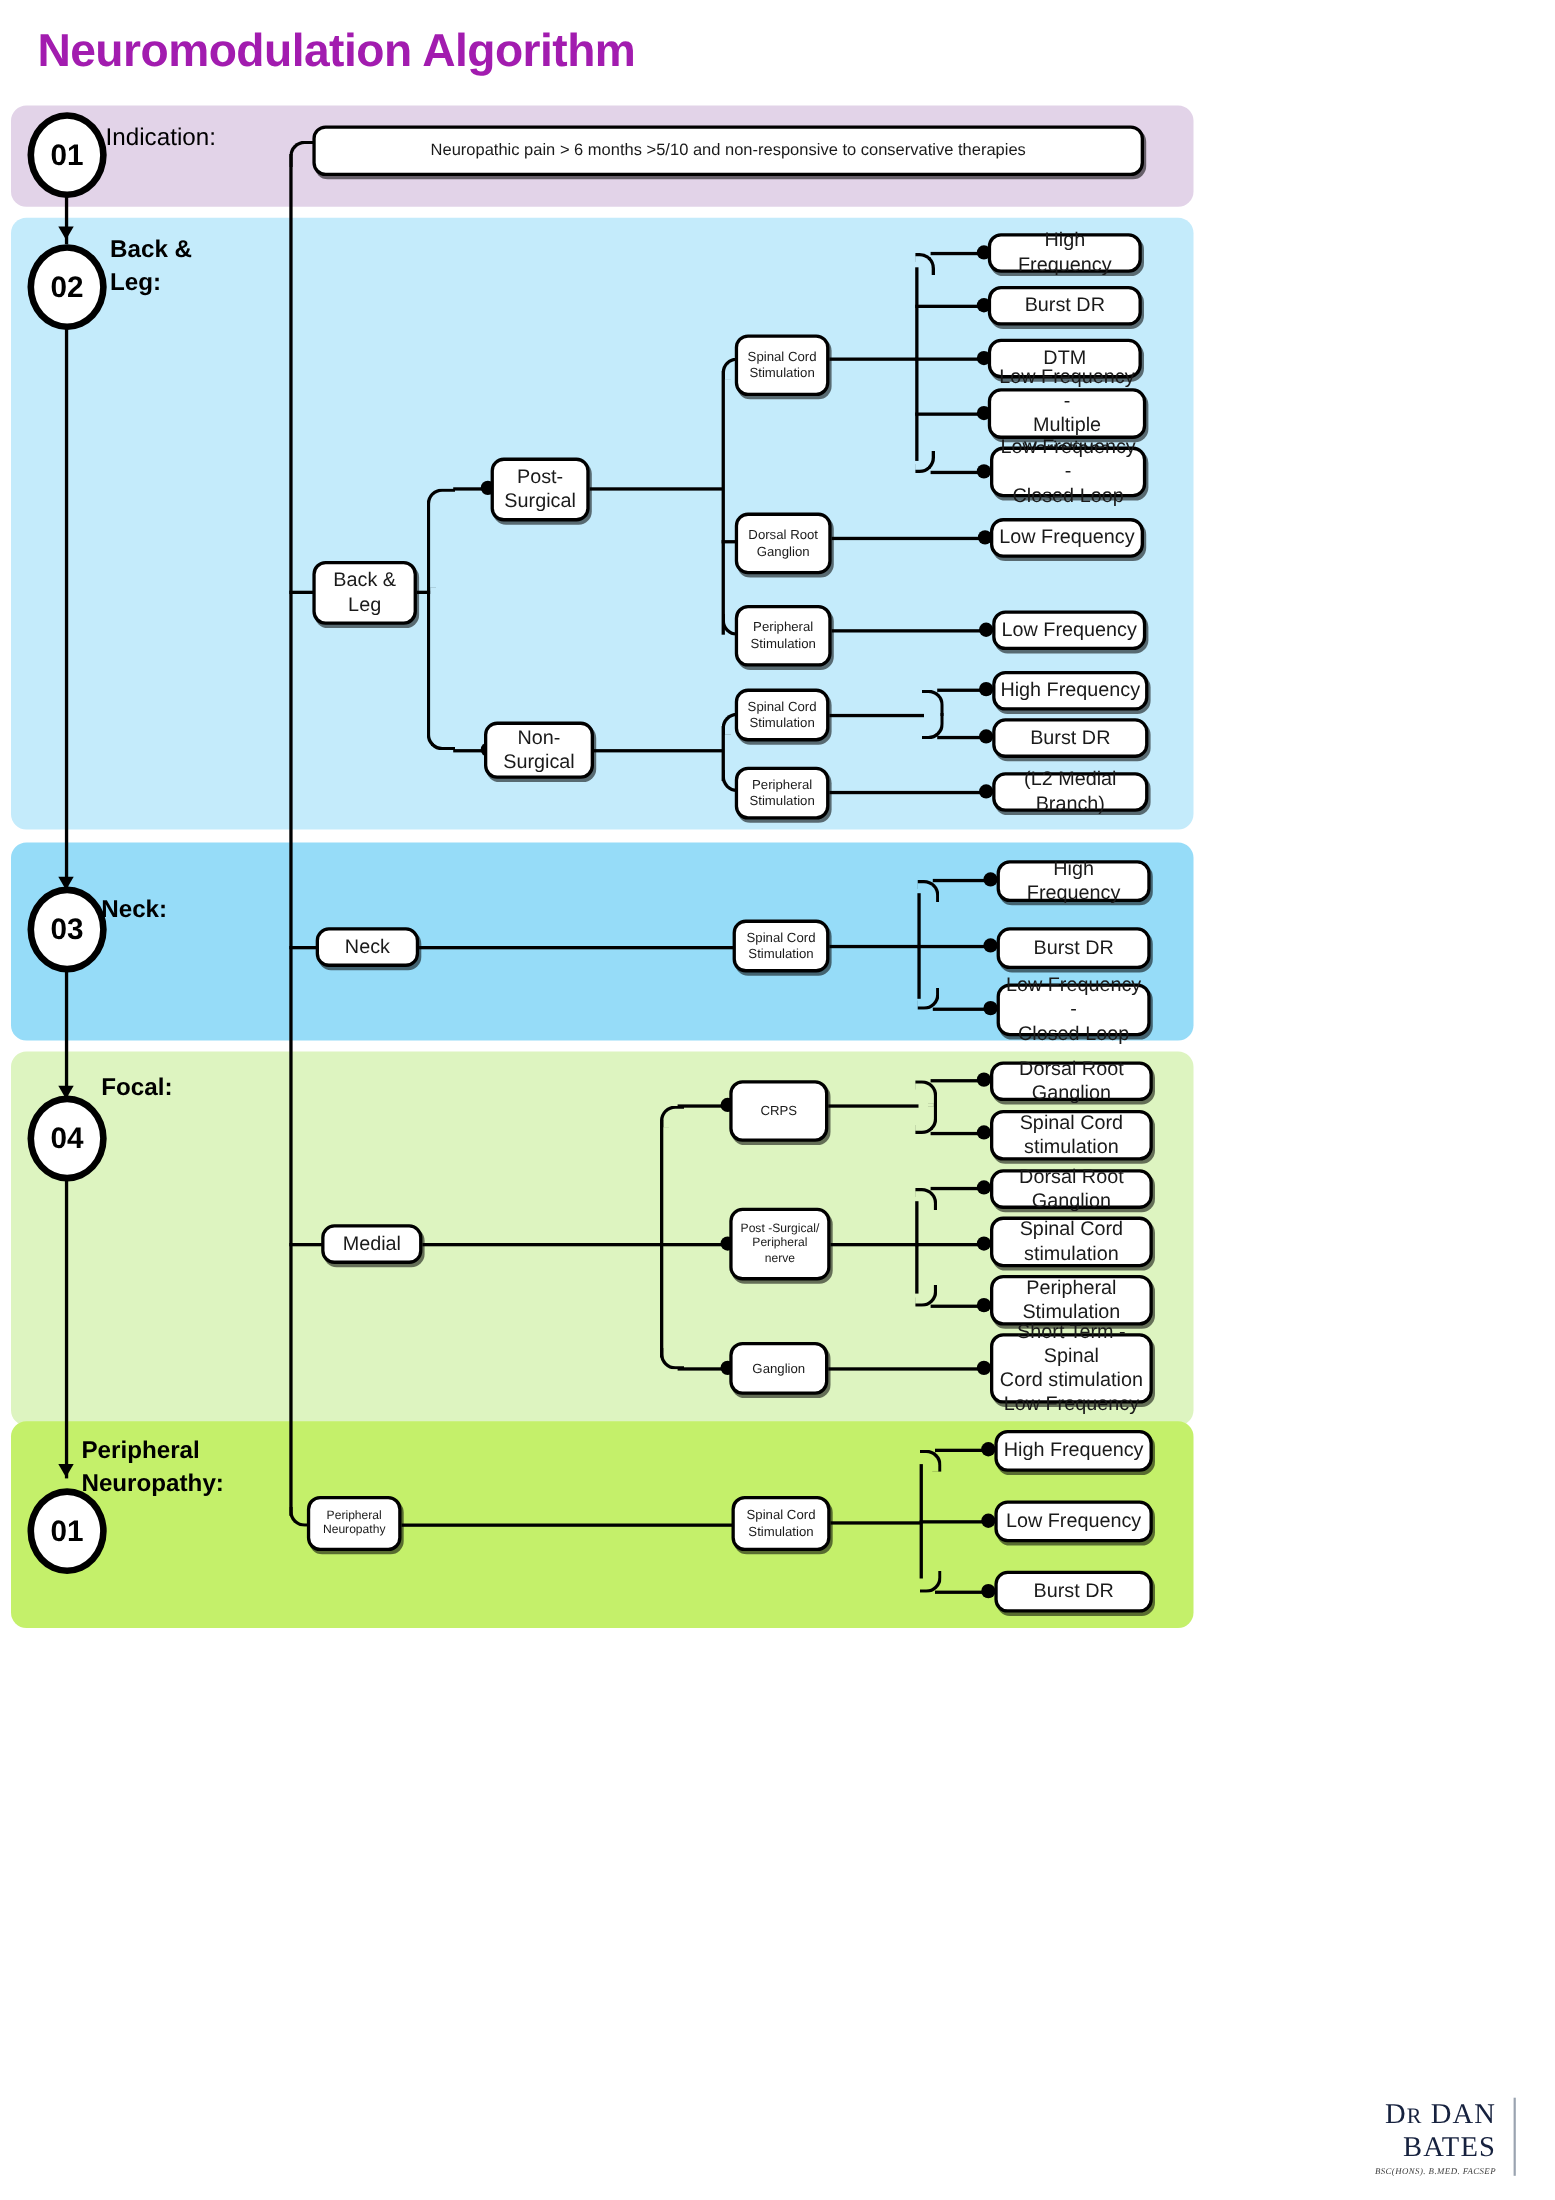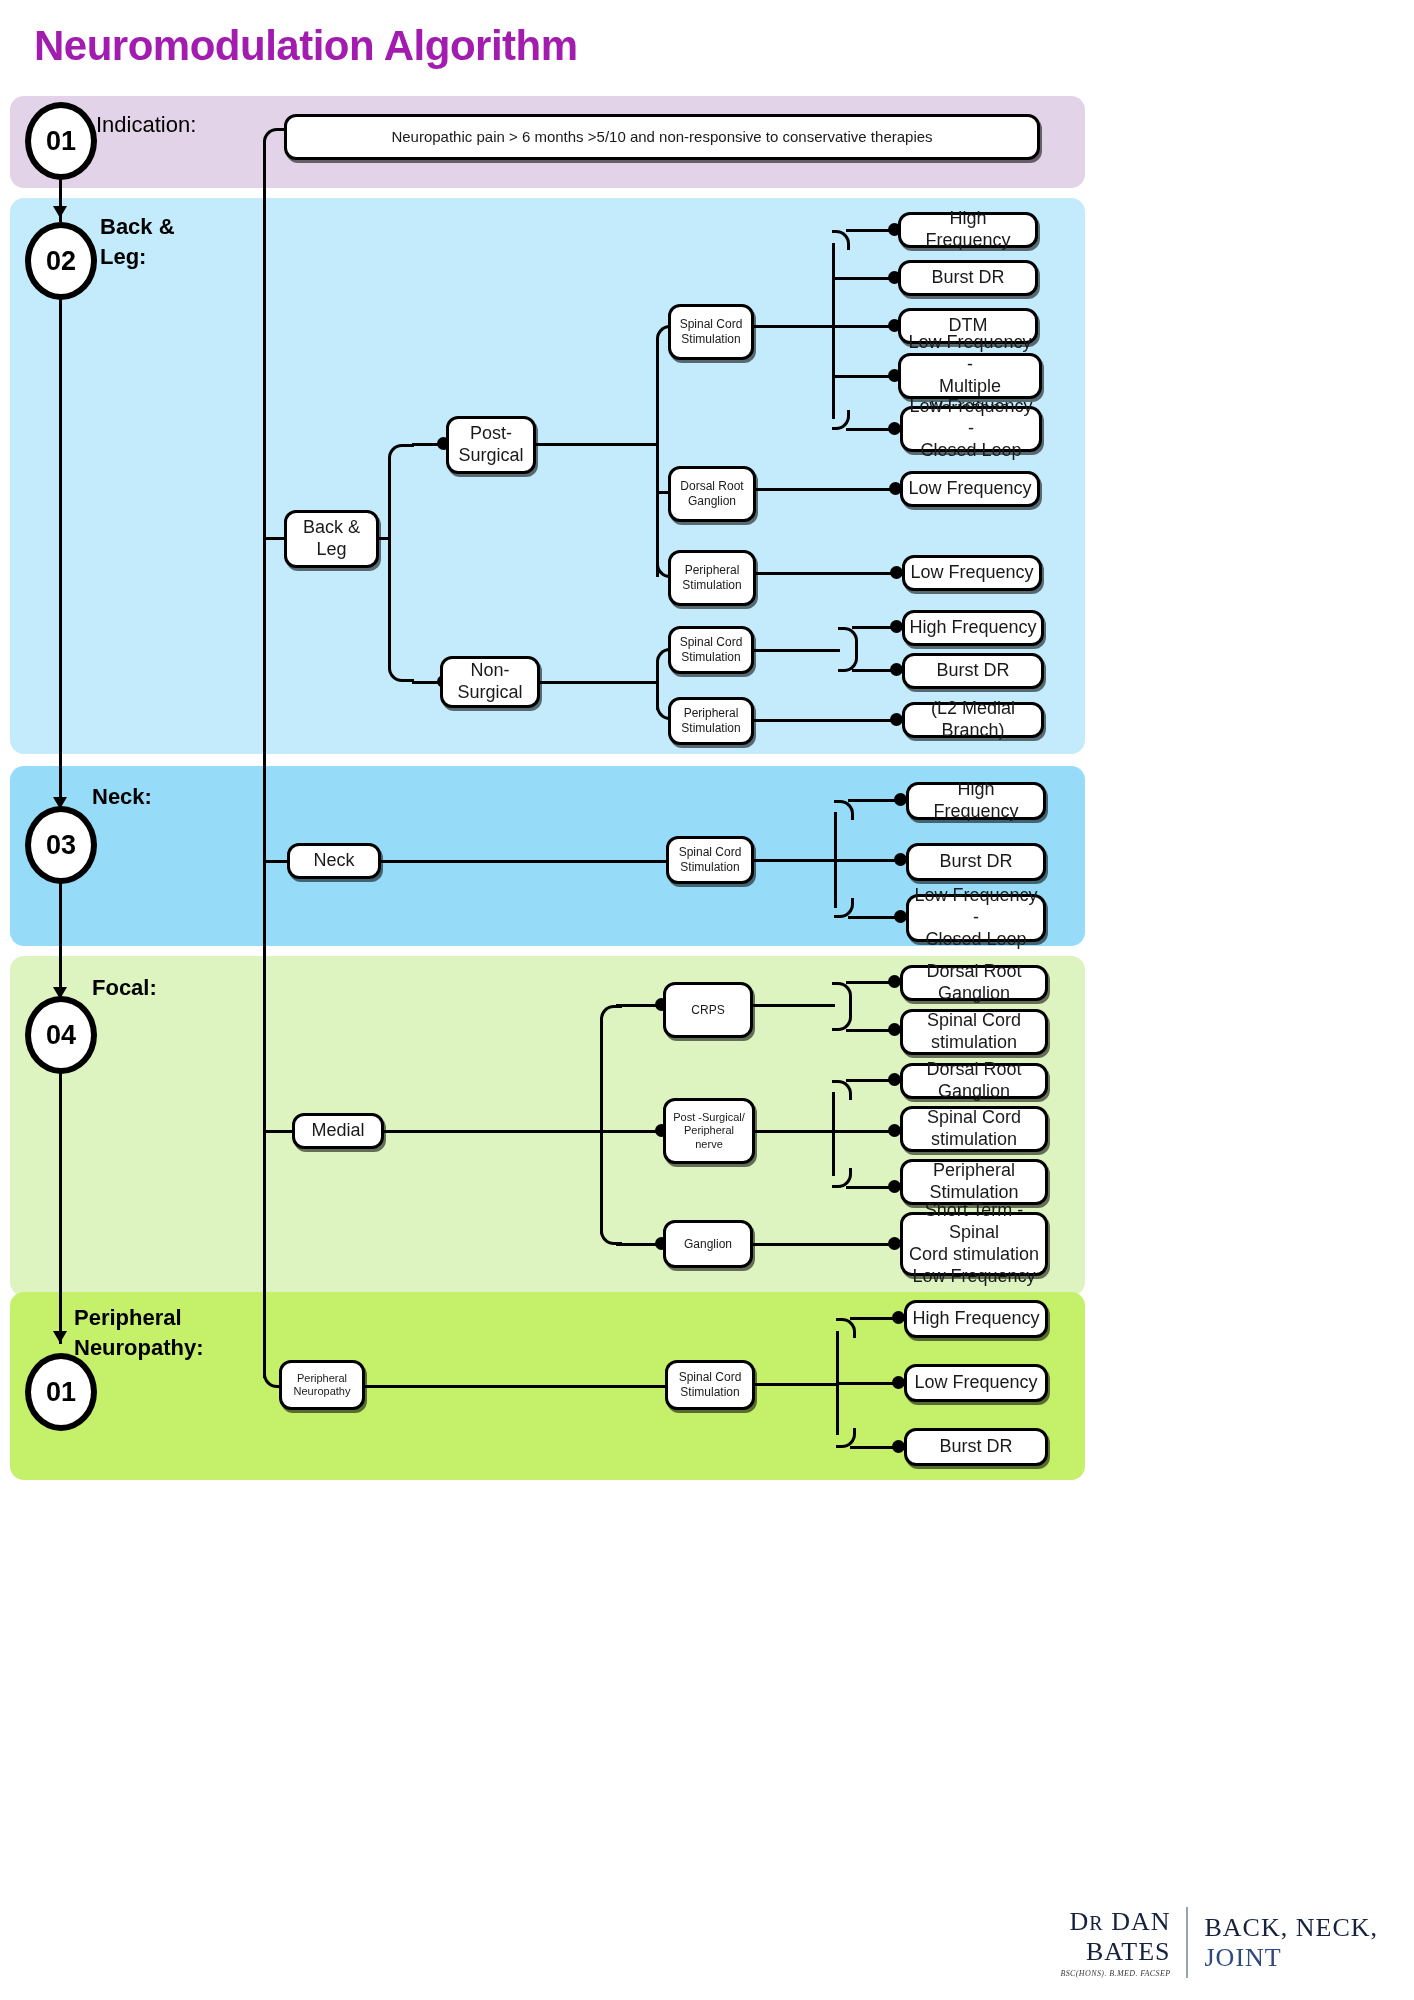--- a/index.html
+++ b/index.html
@@ -280,21 +280,21 @@
 <div class="dot" style="left:890px; top:620px;"></div>
 <div class="dot" style="left:890px; top:663px;"></div>
 <div class="node mid" style="left:902px; top:610px; width:142px; height:36px;">High Frequency</div>
 <div class="node mid" style="left:902px; top:653px; width:142px; height:36px;">Burst DR</div>
 
 <div class="hline" style="left:754px; top:719px; width:142px;"></div>
 <div class="dot" style="left:890px; top:713px;"></div>
 <div class="node mid" style="left:902px; top:702px; width:142px; height:36px;">(L2 Medial Branch)</div>
 
 <div class="step-marker" style="left:25px; top:806px;">03</div>
-<div class="step-label" style="left:92px; top:782px;">Neck:</div>
+<div class="step-label" style="left:92px; top:812px;">Neck:</div>
 
 <div class="node mid" style="left:287px; top:843px; width:94px; height:36px;">Neck</div>
 <div class="hline" style="left:263px; top:860px; width:27px;"></div>
 <div class="hline" style="left:381px; top:860px; width:288px;"></div>
 
 <div class="node small" style="left:666px; top:836px; width:88px; height:48px;">Spinal Cord
 Stimulation</div>
 
 <div class="hline" style="left:754px; top:859px; width:82px;"></div>
 <div class="vline" style="left:834px; top:812px; height:96px;"></div>
@@ -394,17 +394,13 @@
 <div class="node mid" style="left:904px; top:1364px; width:144px; height:38px;">Low Frequency</div>
 <div class="node mid" style="left:904px; top:1428px; width:144px; height:38px;">Burst DR</div>
 
 <div id="footer-logo">
   <div id="logo-left">
     <div class="logo-line1"><span>D</span><span class="small-caps">R</span><span> DAN</span></div>
     <div class="logo-line2">BATES</div>
     <div class="logo-creds">BSC(HONS). B.MED. FACSEP</div>
   </div>
   <div id="logo-divider"></div>
-  <div id="logo-right">
-    <div class="logo-r1">BACK, NECK,</div>
-    <div class="logo-r2">JOINT</div>
-  </div>
 </div>
 
 </body></html>

